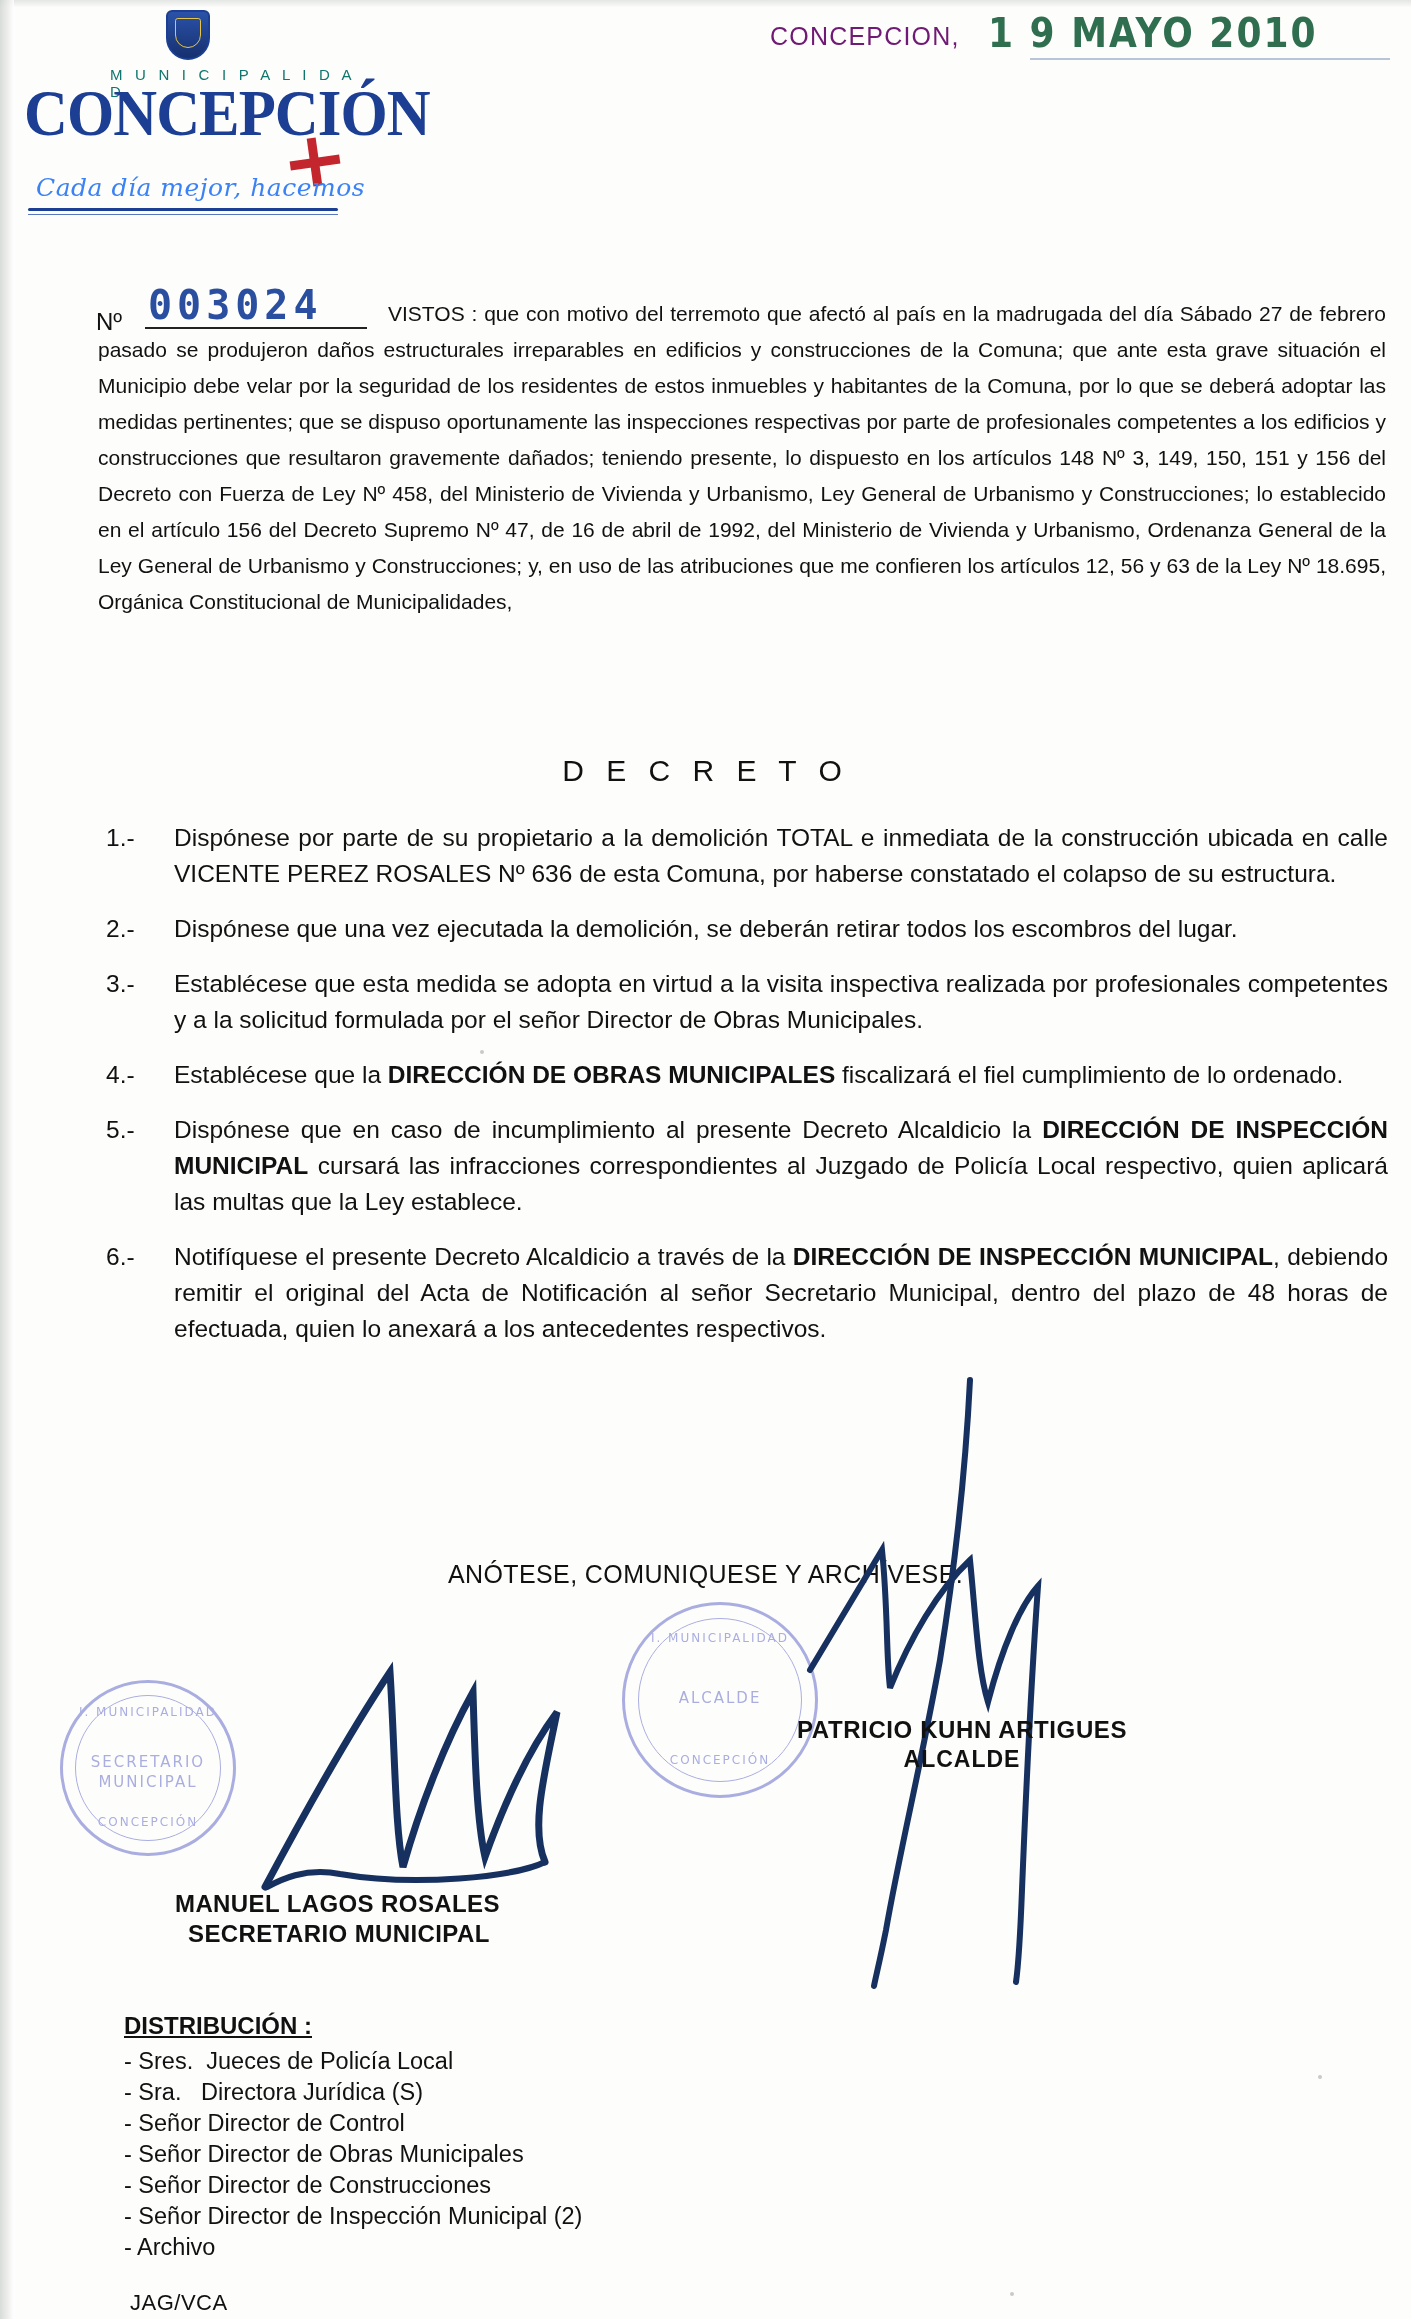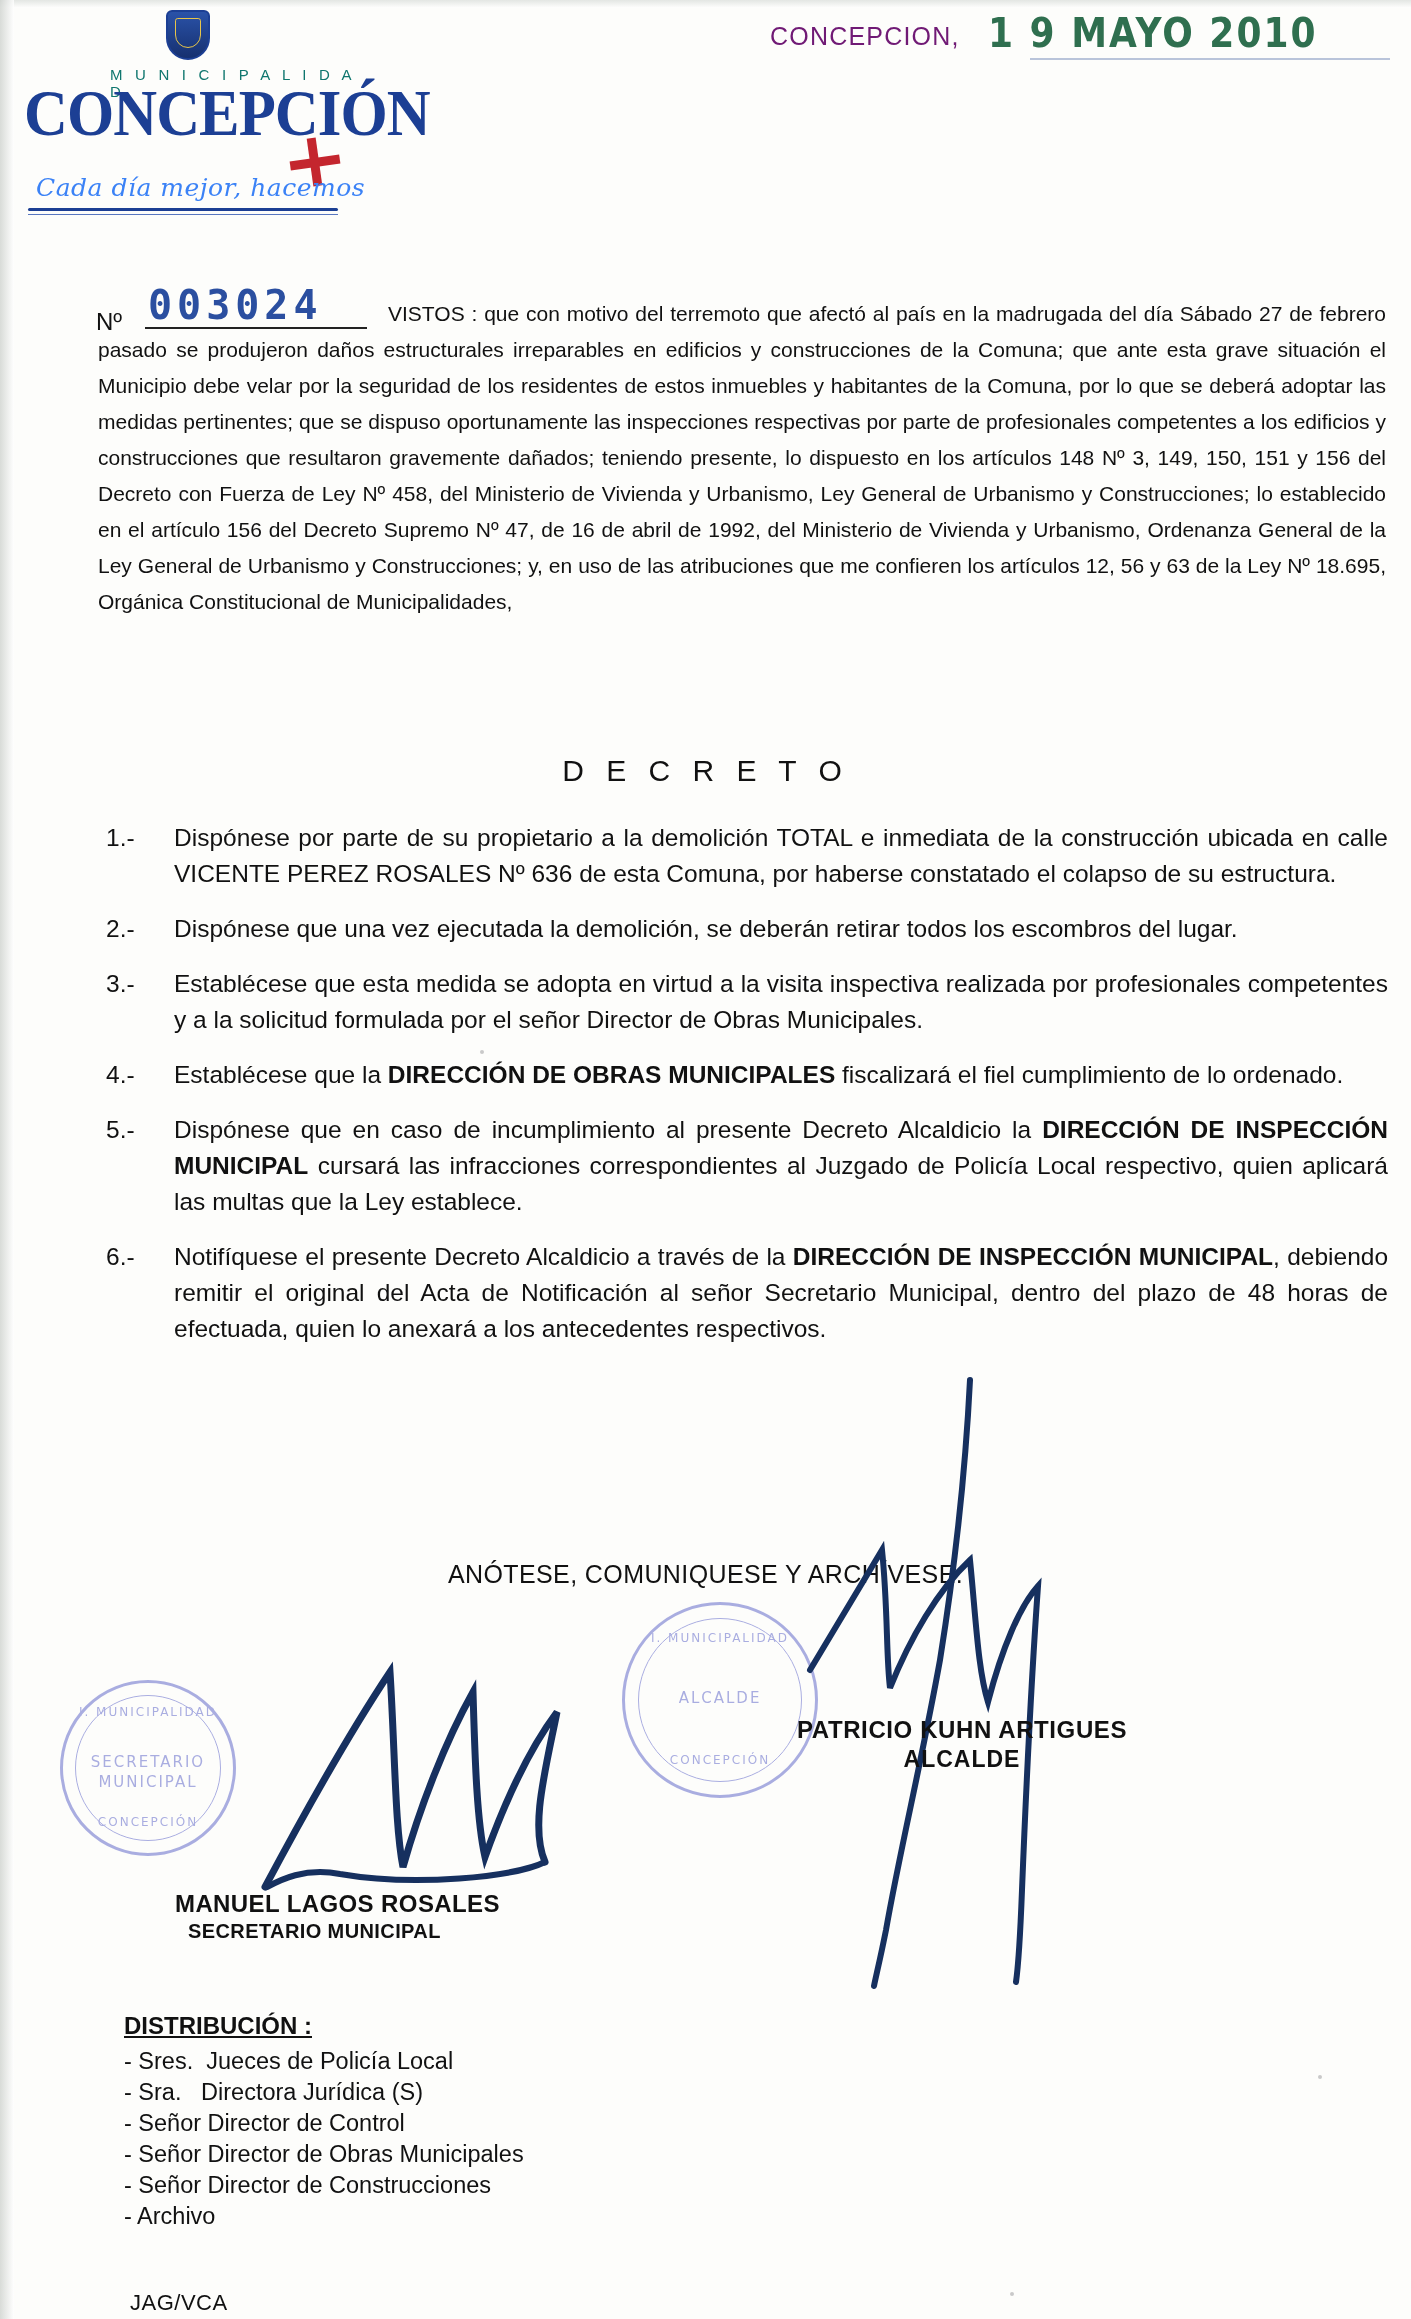--- a/index.html
+++ b/index.html
@@ -263,21 +263,21 @@
     left: 175px;
     top: 1890px;
     font-size: 24px;
     font-weight: 700;
     letter-spacing: 0.4px;
   }
   .sig-left-role {
     position: absolute;
     left: 188px;
     top: 1920px;
-    font-size: 20px;
+    font-size: 24px;
     font-weight: 700;
     letter-spacing: 0.4px;
   }
 
   
   .scrawl { position: absolute; }
   .scrawl svg { display:block; }
 
   
   .stamp {
@@ -435,20 +435,21 @@
   <div class="sig-left-name">MANUEL LAGOS ROSALES</div>
   <div class="sig-left-role">SECRETARIO MUNICIPAL</div>
 
   <div class="dist-title">DISTRIBUCIÓN :</div>
   <div class="dist-list" id="dist-container">
       <div>- Sres.  Jueces de Policía Local</div>
       <div>- Sra.   Directora Jurídica (S)</div>
       <div>- Señor Director de Control</div>
       <div>- Señor Director de Obras Municipales</div>
       <div>- Señor Director de Construcciones</div>
+      <div>- Señor Director de Inspección Municipal (2)</div>
       <div>- Archivo</div>
     </div>
   <div class="initials">JAG/VCA</div>
 
   <div class="speck" style="left:480px; top:1050px; width:4px; height:4px;"></div>
   <div class="speck" style="left:1318px; top:2075px; width:4px; height:4px;"></div>
   <div class="speck" style="left:1010px; top:2292px; width:4px; height:4px;"></div>
 </div>
 
 </body></html>

